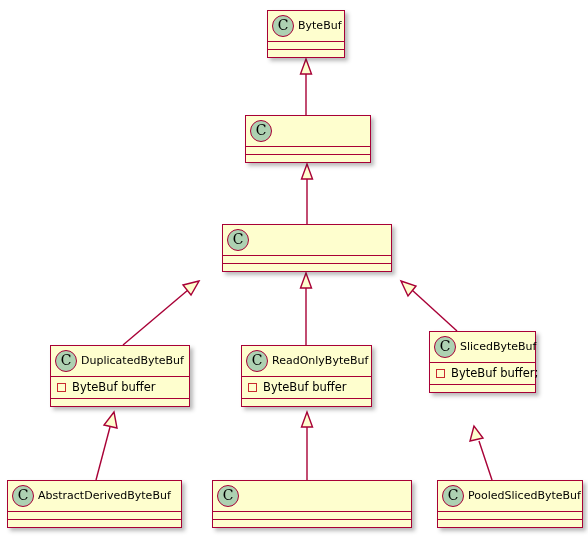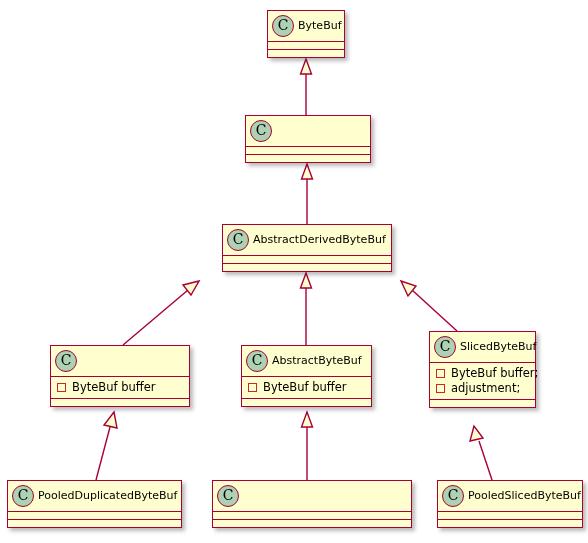--- a/index.html
+++ b/index.html
@@ -147,75 +147,71 @@
     <div class="class-title">
       <span class="circle-icon">C</span>
     </div>
     <div class="compartment empty"></div>
     <div class="compartment empty"></div>
   </div>
 
   <div class="uml-class" style="left:222px; top:224px; width:170px;">
     <div class="class-title">
       <span class="circle-icon">C</span>
-      <span class="class-name">AbstractDerivedByteBuf</span>
     </div>
     <div class="compartment empty"></div>
     <div class="compartment empty"></div>
   </div>
 
   <div class="uml-class" style="left:50px; top:345px; width:140px;">
     <div class="class-title">
       <span class="circle-icon">C</span>
+      <span class="class-name">DuplicatedByteBuf</span>
     </div>
     <div class="compartment field-list">
       <div class="field-row">
         <span class="field-marker"></span>
         <span>ByteBuf buffer</span>
       </div>
     </div>
     <div class="compartment empty"></div>
   </div>
 
   <div class="uml-class" style="left:241px; top:345px; width:131px;">
     <div class="class-title">
       <span class="circle-icon">C</span>
-      <span class="class-name">AbstractByteBuf</span>
+      <span class="class-name">ReadOnlyByteBuf</span>
     </div>
     <div class="compartment field-list">
       <div class="field-row">
         <span class="field-marker"></span>
         <span>ByteBuf buffer</span>
       </div>
     </div>
     <div class="compartment empty"></div>
   </div>
 
   <div class="uml-class" style="left:429px; top:331px; width:107px;">
     <div class="class-title">
       <span class="circle-icon">C</span>
       <span class="class-name">SlicedByteBuf</span>
     </div>
     <div class="compartment field-list">
       <div class="field-row">
         <span class="field-marker"></span>
         <span>ByteBuf buffer;</span>
       </div>
-      <div class="field-row">
-        <span class="field-marker"></span>
-        <span>adjustment;</span>
-      </div>
     </div>
     <div class="compartment empty"></div>
   </div>
 
   <div class="uml-class" style="left:7px; top:480px; width:175px;">
     <div class="class-title">
       <span class="circle-icon">C</span>
-      <span class="class-name">PooledDuplicatedByteBuf</span>
+      <span class="class-name">AbstractDerivedByteBuf</span>
     </div>
     <div class="compartment empty"></div>
     <div class="compartment empty"></div>
   </div>
 
   <div class="uml-class" style="left:212px; top:480px; width:200px;">
     <div class="class-title">
       <span class="circle-icon">C</span>
     </div>
     <div class="compartment empty"></div>

